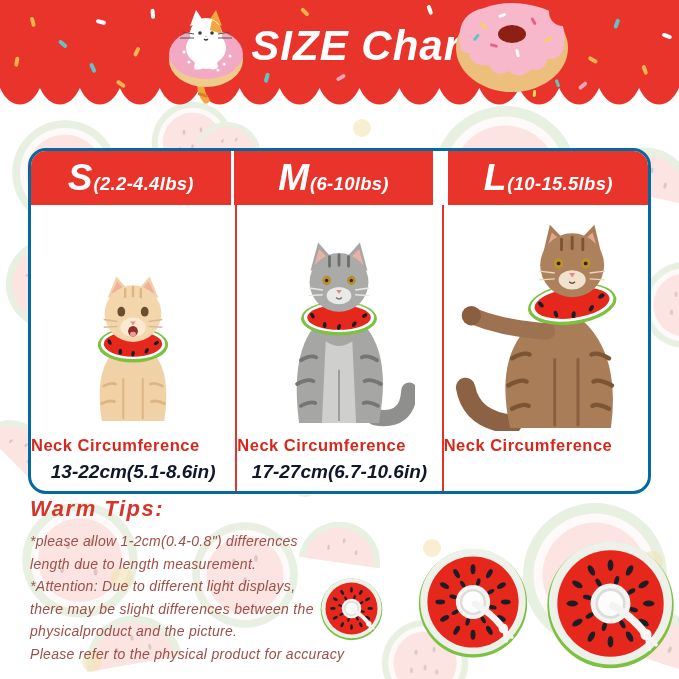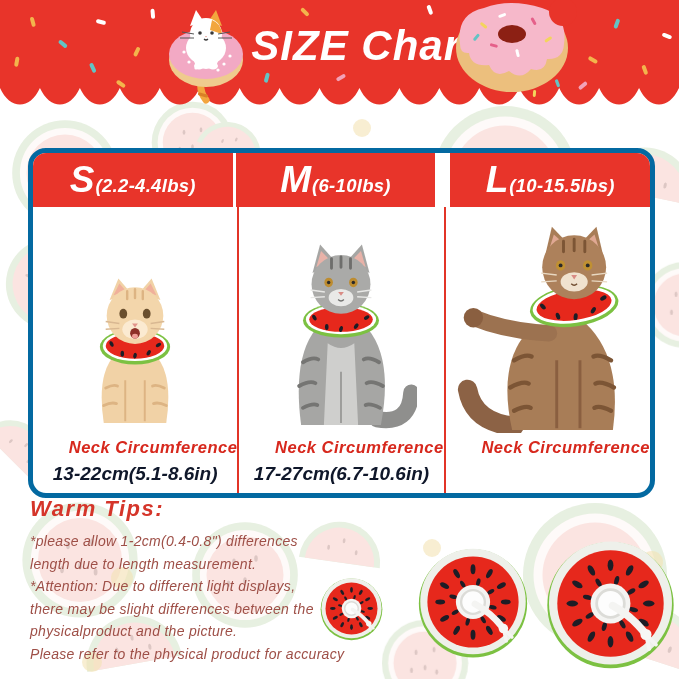--- a/index.html
+++ b/index.html
@@ -10,36 +10,36 @@
   
   .banner{position:absolute;left:0;top:0;width:679px;height:88px;background:#e8342a;z-index:2;}
   .wave{position:absolute;left:0;top:88px;width:679px;height:26px;z-index:2;}
   .spr{position:absolute;width:10px;height:3.6px;border-radius:2px;z-index:3;}
   .cat-donut{position:absolute;left:156px;top:2px;width:100px;height:102px;z-index:4;}
   .page-title{position:absolute;left:244px;top:22px;width:232px;text-align:right;z-index:4;
       font-size:42px;font-weight:bold;font-style:italic;color:#ffffff;white-space:nowrap;letter-spacing:1px;}
   .donut{position:absolute;left:450px;top:-4px;width:130px;height:102px;z-index:4;}
   
   .size-table{position:absolute;left:28px;top:148px;width:617px;height:340px;background:#ffffff;
-      border:5px solid #0369a1;border-radius:18px;overflow:hidden;z-index:2;}
+      border:3px solid #0369a1;border-radius:18px;overflow:hidden;z-index:2;}
   .thead{display:flex;height:54px;}
   .th{flex:1;background:#e8342a;display:flex;align-items:center;justify-content:center;
       border-right:3px solid #ffffff;color:#ffffff;font-style:italic;font-weight:bold;}
   .th:last-child{border-right:none;margin-left:12px;}
   .size-letter{font-size:37px;letter-spacing:1px;}
   .weight-range{font-size:18.5px;letter-spacing:0.3px;}
   .tbody{display:flex;height:286px;}
   .td{flex:1;position:relative;border-right:2.5px solid #e23427;}
   .td:last-child{border-right:none;}
   .cat{position:absolute;left:50%;transform:translateX(-50%);}
   .cat-s{bottom:66px;width:118px;height:166px;}
   .cat-m{bottom:62px;width:152px;height:204px;}
   .cat-l{bottom:60px;width:188px;height:218px;}
-  .neck-label{position:absolute;left:0;right:0;bottom:36px;text-align:right;color:#d7281d;
-      font-size:16.5px;font-style:italic;font-weight:bold;letter-spacing:0.5px;}
+  .neck-label{position:absolute;left:0;right:0;bottom:36px;text-align:left;color:#d7281d;
+      font-size:16.5px;font-weight:bold;letter-spacing:0.5px;}
   .neck-value{position:absolute;left:0;right:0;bottom:8px;text-align:center;color:#0f172a;
       font-size:19px;font-style:italic;font-weight:bold;}
   
   .tips-heading{position:absolute;left:30px;top:496px;z-index:2;font-size:22px;font-weight:bold;
       font-style:italic;color:#d5352a;letter-spacing:1.5px;}
   .tips{position:absolute;left:30px;top:530px;z-index:2;font-size:14px;font-style:italic;
       color:#9e4f47;line-height:22.5px;letter-spacing:0.3px;}
   
   .pc{position:absolute;z-index:2;}
   .pc-s{left:319px;top:576px;width:65px;height:65px;}

